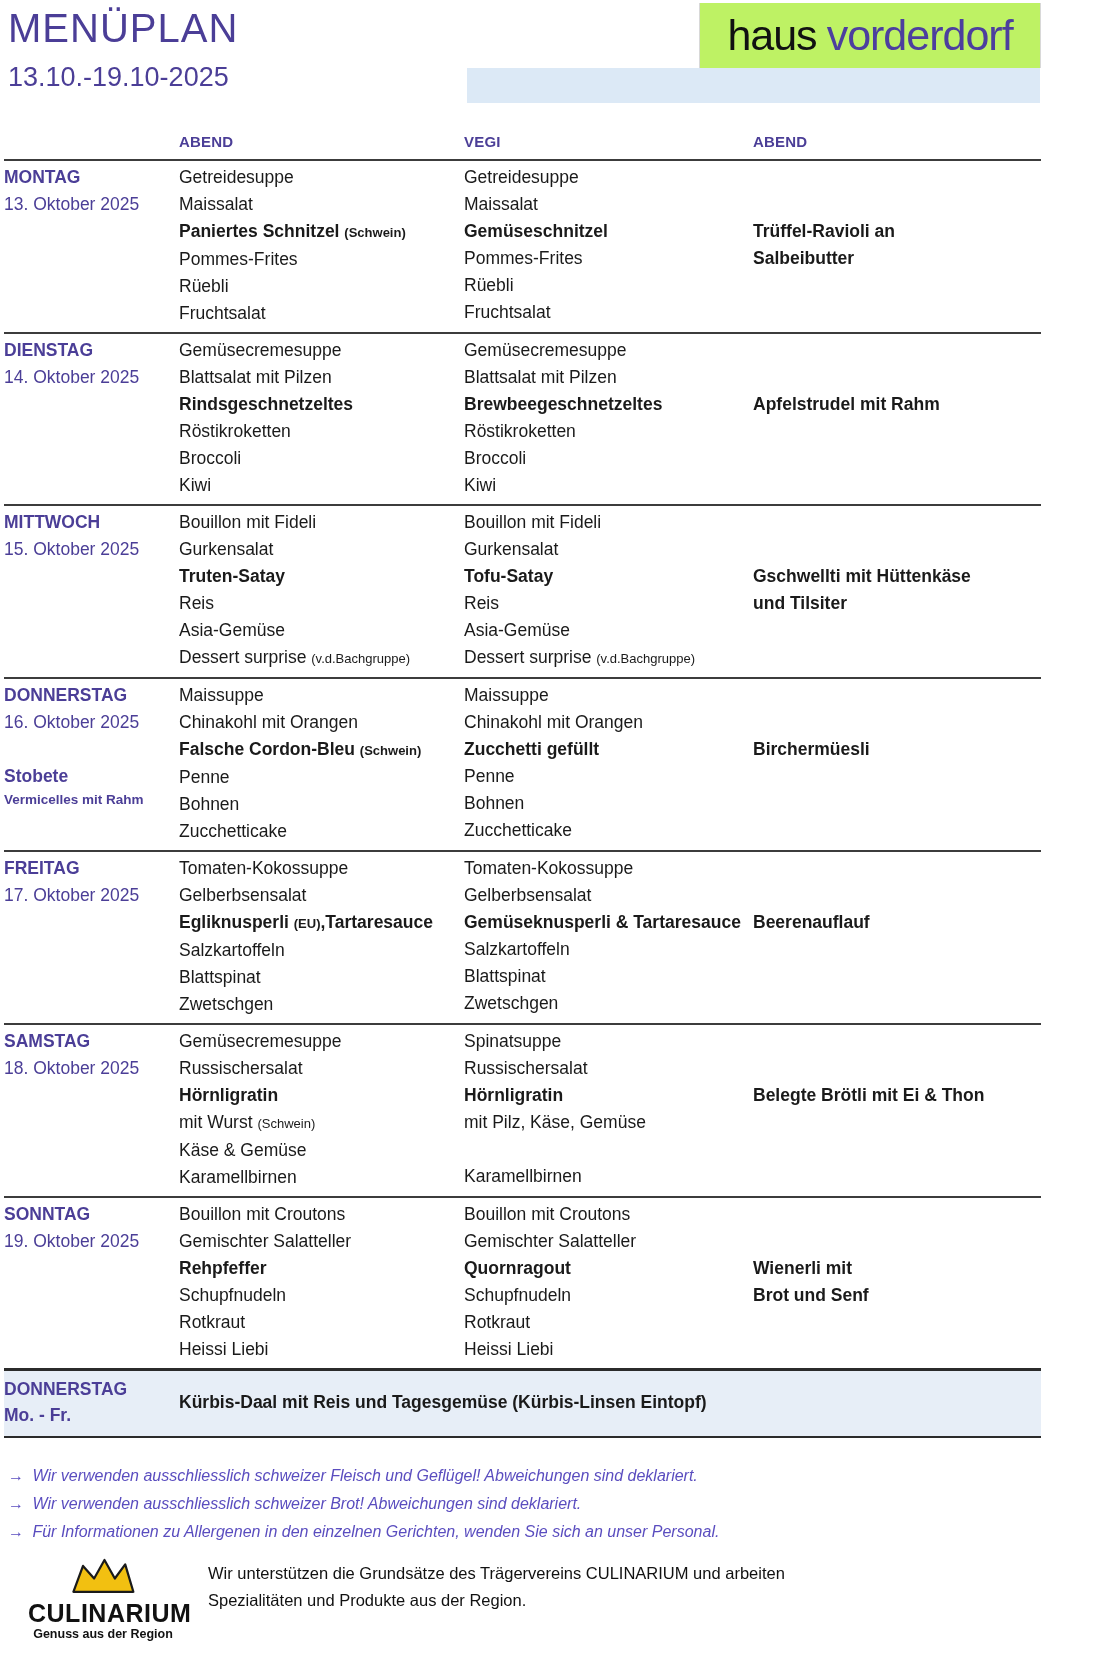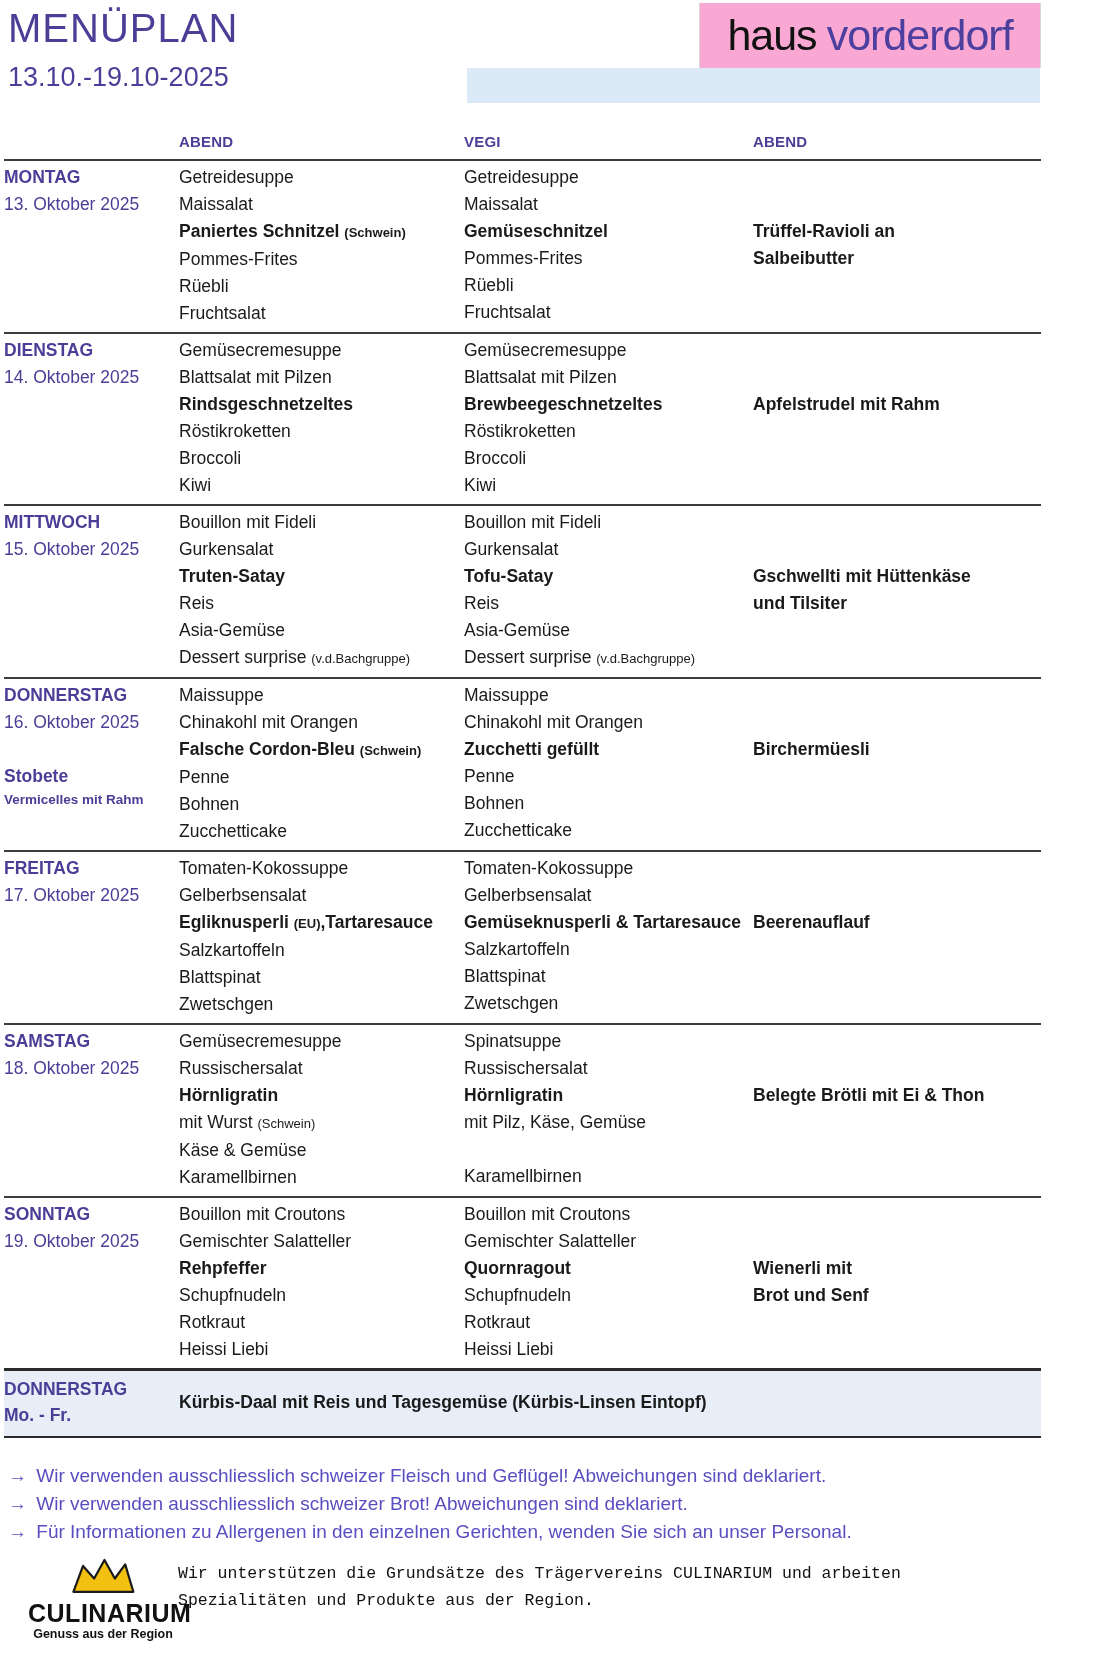--- a/index.html
+++ b/index.html
@@ -16,21 +16,21 @@
   body{background:#fff;}
   .page{
     position:relative;width:1100px;height:1660px;background:#fff;overflow:hidden;
     font-family:"Liberation Sans",sans-serif;color:var(--ink);
   }
   
   .title{position:absolute;left:8px;top:6px;font-size:40px;font-weight:400;letter-spacing:1px;color:var(--purple);}
   .date-range{position:absolute;left:8px;top:62px;font-size:27px;font-weight:400;color:var(--purple);}
   .blue-band{position:absolute;left:467px;top:68px;width:573px;height:35px;background:var(--band_blue);}
   .logo-box{
-    position:absolute;left:699px;top:3px;width:342px;height:65px;background:#f9a8d4;
+    position:absolute;left:699px;top:3px;width:342px;height:65px;background:#bef264;
     border-left:1px solid #d8d8d8;border-right:1px solid #d8d8d8;
     display:flex;align-items:center;justify-content:center;white-space:nowrap;
     font-size:43px;letter-spacing:-1px;
   }
   .logo-haus{color:#111;font-weight:400;}
   .logo-vorderdorf{color:var(--logo_purple);font-weight:400;margin-left:10px;}
   
   .menu-table{position:absolute;left:4px;top:133px;width:1037px;}
   .col-headers{display:grid;grid-template-columns:175px 285px 289px 1fr;height:26px;}
   .col-header{color:var(--purple);font-weight:700;font-size:15px;letter-spacing:.2px;}
@@ -49,29 +49,29 @@
   .abend-cell{padding-top:54px;font-weight:700;}
   
   .wochenhit{
     display:grid;grid-template-columns:175px 1fr;background:var(--wochenhit_bg);
     border-top:3px solid #2b2b2b;border-bottom:2px solid #2b2b2b;padding:5px 0 8px;
   }
   .wochenhit-label,.wochenhit-sublabel{color:var(--purple);font-weight:700;font-size:17.5px;line-height:26px;}
   .wochenhit-text{align-self:center;font-weight:700;font-size:17.5px;}
   
   .footnotes{position:absolute;left:8px;top:1462px;}
-  .footnote{font-size:19px;line-height:28px;color:var(--purple_bright);white-space:nowrap;}
+  .footnote{font-size:16px;line-height:28px;color:var(--purple_bright);white-space:nowrap;font-style:italic;}
   .footnote .arrow{font-weight:700;margin-right:4px;}
   
   .footer{position:absolute;left:28px;top:1556px;display:flex;align-items:flex-start;}
   .culinarium{width:150px;text-align:center;}
   .crown{display:block;margin:0 auto 2px;}
   .culinarium-title{font-size:25px;font-weight:700;letter-spacing:.5px;color:#111;line-height:26px;}
   .culinarium-sub{font-size:12.5px;font-weight:700;color:#111;line-height:16px;}
-  .footer-lines{padding-top:4px;font-family:Liberation Mono, monospace;}
+  .footer-lines{margin-left:30px;padding-top:4px;}
   .footer-line{font-size:16.5px;line-height:27px;color:#111;white-space:nowrap;}
 </style>
 </head>
 <body>
 
 <div class="page">
 
   <div class="title">MENÜPLAN</div>
   <div class="date-range">13.10.-19.10-2025</div>
   <div class="blue-band"></div>

